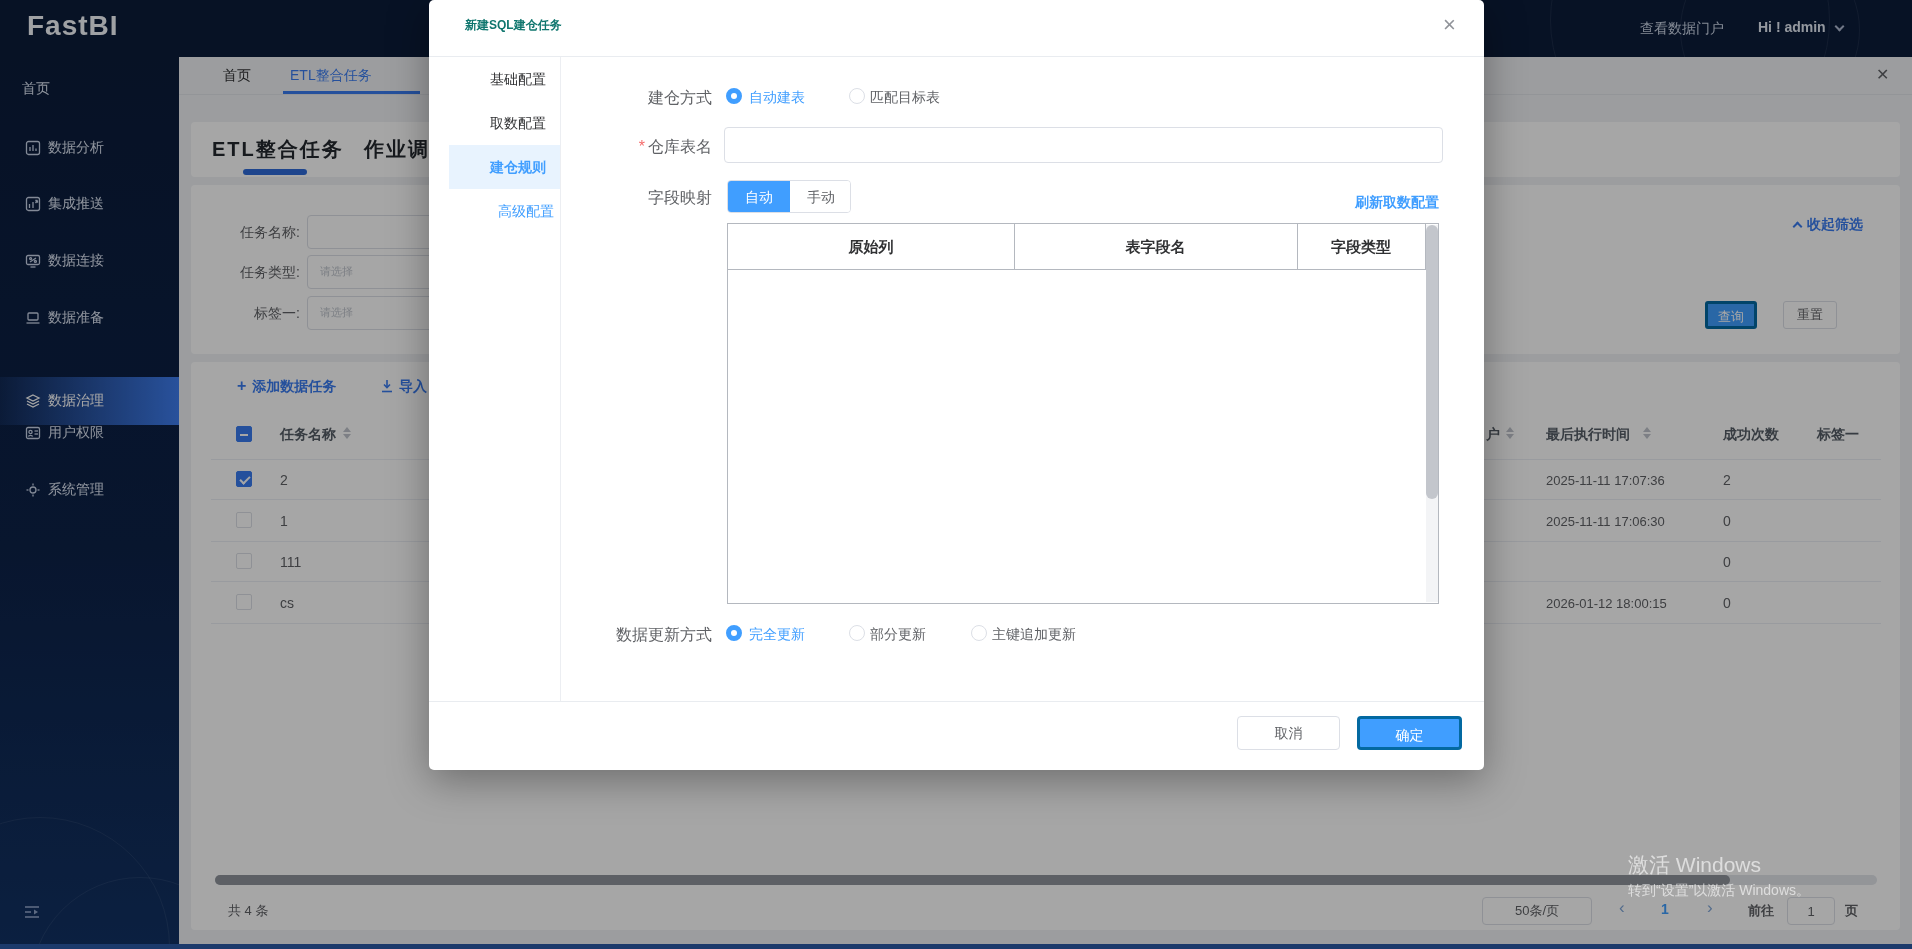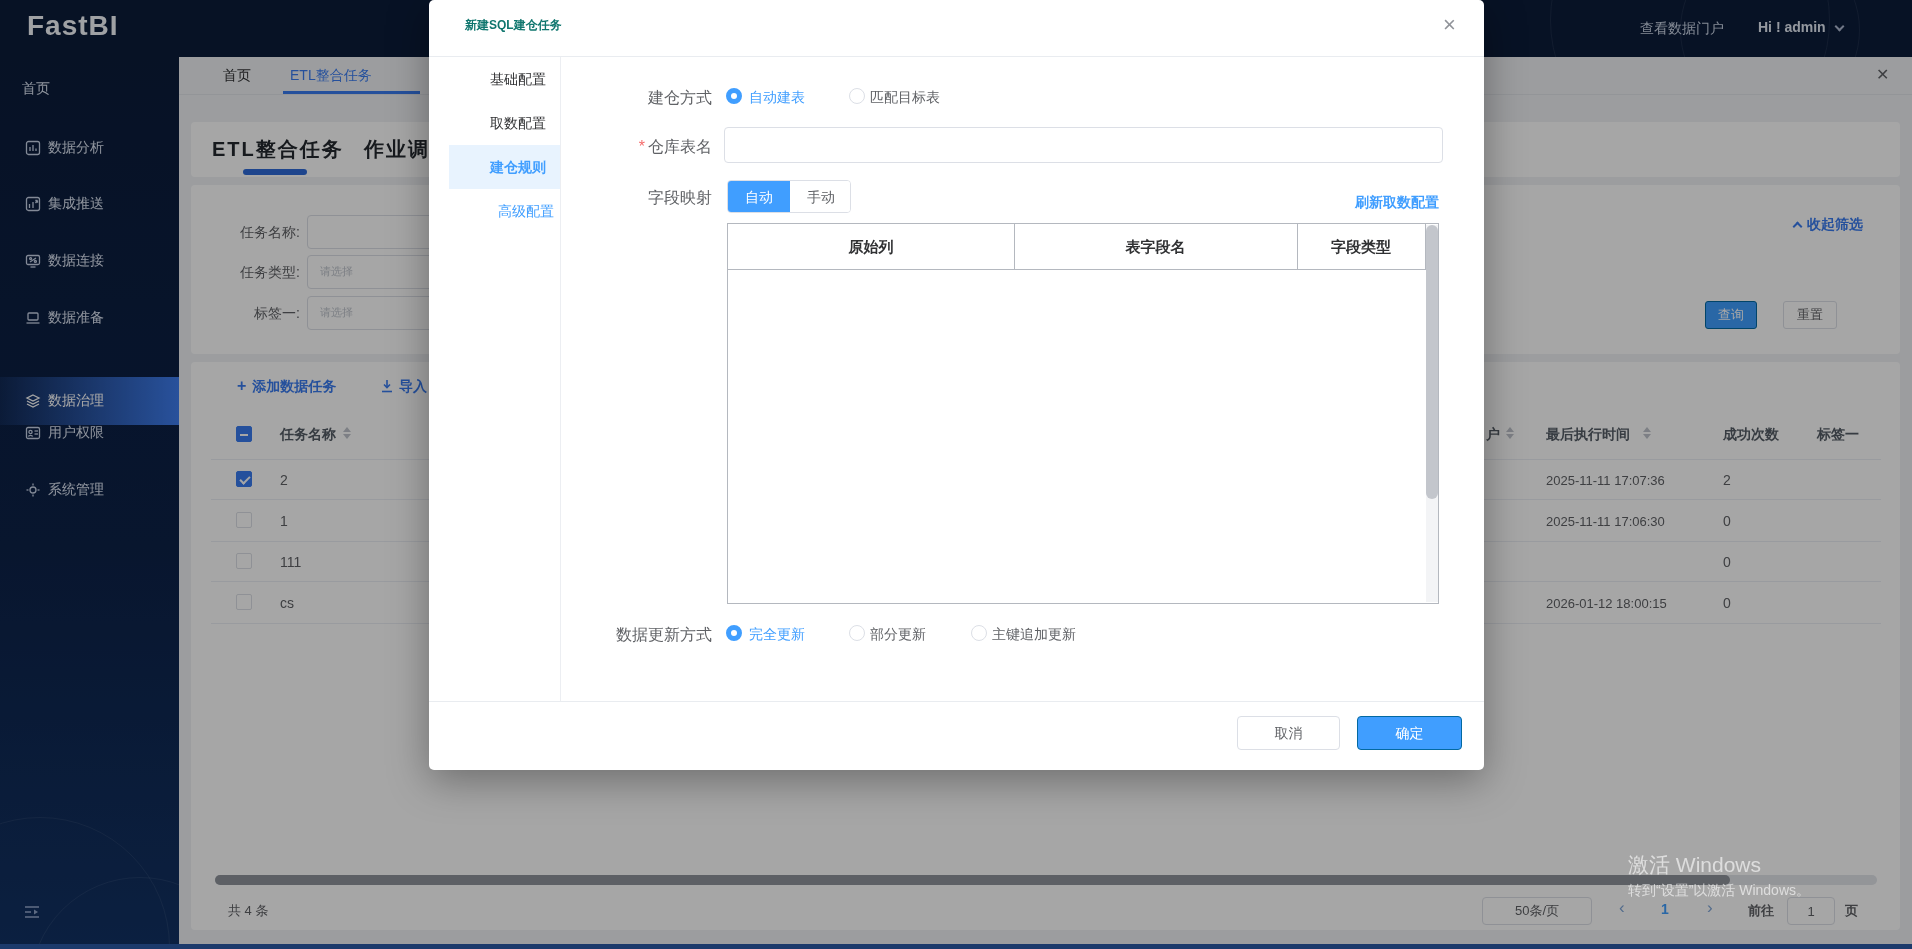--- a/index.html
+++ b/index.html
@@ -18,21 +18,21 @@
   
   .tab{font-size:14px;color:#303133;cursor:pointer;white-space:nowrap;}
   .tab.active{color:#3a7cf0;}
   
   .card{background:#ffffff;border-radius:4px;}
   .flabel{font-size:14px;color:#606266;text-align:right;white-space:nowrap;}
   .finput{border:1px solid #dcdfe6;border-radius:4px;background:#fff;}
   .placeholder{color:#bfc4cc;font-size:11px;}
   .blue-link{color:#3a7cf0;font-size:14px;cursor:pointer;white-space:nowrap;}
   .btn{border-radius:3px;font-size:13px;text-align:center;cursor:pointer;}
-  .btn.primary{background:#409EFF;color:#fff;border:1px solid #0369a1;}
+  .btn.primary{background:#409EFF;color:#fff;border:3px solid #0369a1;}
   .btn.plain{background:#fff;color:#606266;border:1px solid #dcdfe6;}
   
   .th{font-size:14px;font-weight:bold;color:#555d66;white-space:nowrap;}
   .td{font-size:14px;color:#606266;white-space:nowrap;}
   .sep{height:1px;background:#ebeef5;}
   .cb{width:16px;height:16px;border-radius:2px;border:1px solid #dcdfe6;background:#fff;cursor:pointer;}
   .cb.checked,.cb.indet{background:#3a7cf0;border-color:#3a7cf0;}
   .cb.checked::after{content:"";position:absolute;left:5px;top:2px;width:4px;height:8px;border:solid #fff;border-width:0 2px 2px 0;transform:rotate(45deg);}
   .cb.indet::after{content:"";position:absolute;left:3px;top:6.5px;width:8px;height:2px;background:#fff;}
   .sorter{width:10px;height:13px;display:inline-block;}

